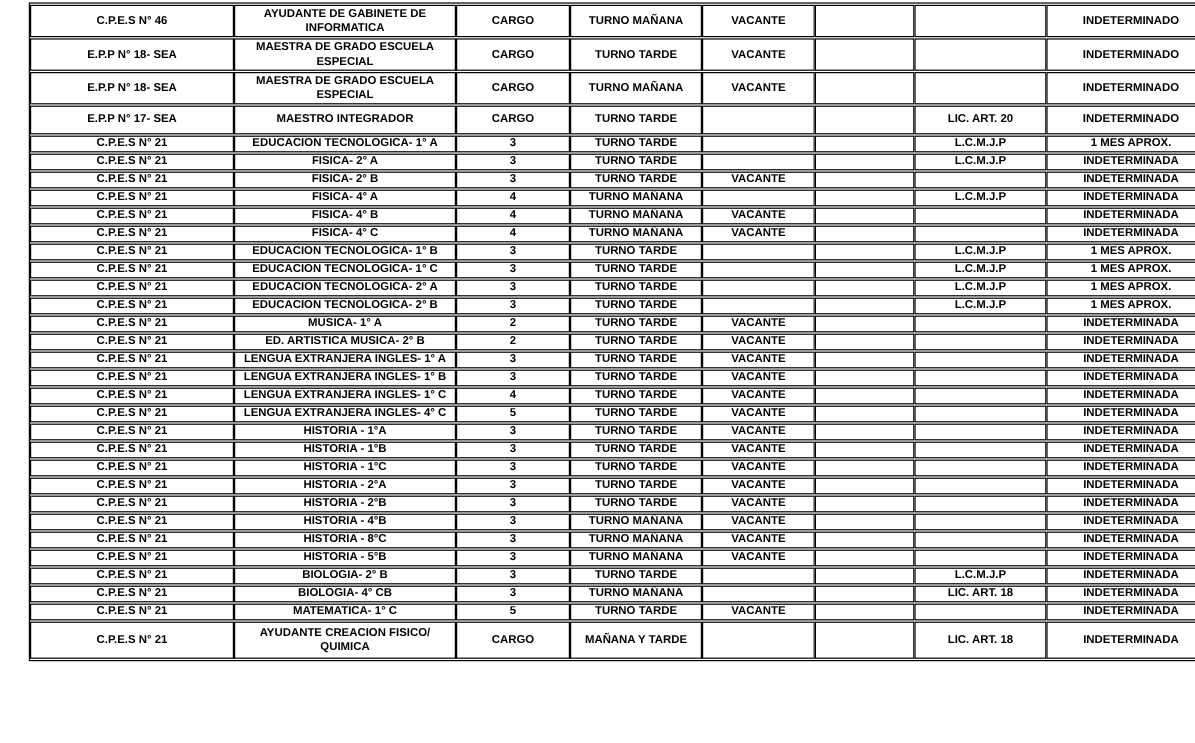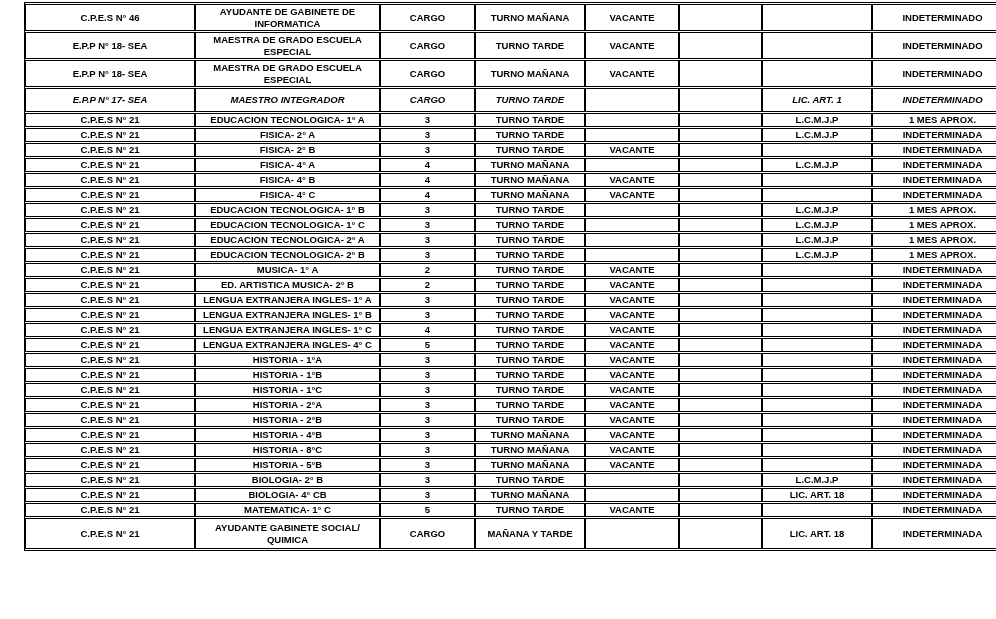--- a/index.html
+++ b/index.html
@@ -45,21 +45,21 @@
     font-weight: bold;
     font-size: 9.5px;
     line-height: 12px;
     color: #000000;
     white-space: nowrap;
     overflow: hidden;
     background: #ffffff;
   }
   tr.h12 td { height: 12px; }
   tr.h25 td { height: 25px; white-space: normal; }
-  tr.h22 td { height: 22px; white-space: normal; font-style: italic; }
+  tr.h22 td { height: 22px; white-space: normal; }
   tr.h30 td { height: 30px; white-space: normal; }
   tr.h29 td { height: 29px; white-space: normal; }
 </style>
 </head>
 <body>
 
 <div class="sheet">
   <table class="grid">
     <colgroup>
       <col class="c1">
@@ -102,21 +102,21 @@
           <td></td>
           <td>INDETERMINADO</td>
         </tr>
         <tr class="h22">
           <td>E.P.P N° 17- SEA</td>
           <td>MAESTRO INTEGRADOR</td>
           <td>CARGO</td>
           <td>TURNO TARDE</td>
           <td></td>
           <td></td>
-          <td>LIC. ART. 1</td>
+          <td>LIC. ART. 20</td>
           <td>INDETERMINADO</td>
         </tr>
         <tr class="h12">
           <td>C.P.E.S N° 21</td>
           <td>EDUCACION TECNOLOGICA- 1° A</td>
           <td>3</td>
           <td>TURNO TARDE</td>
           <td></td>
           <td></td>
           <td>L.C.M.J.P</td>
@@ -377,21 +377,21 @@
           <td>MATEMATICA- 1° C</td>
           <td>5</td>
           <td>TURNO TARDE</td>
           <td>VACANTE</td>
           <td></td>
           <td></td>
           <td>INDETERMINADA</td>
         </tr>
         <tr class="h29">
           <td>C.P.E.S N° 21</td>
-          <td>AYUDANTE GABINETE SOCIAL/ QUIMICA</td>
+          <td>AYUDANTE CREACION FISICO/ QUIMICA</td>
           <td>CARGO</td>
           <td>MAÑANA Y TARDE</td>
           <td></td>
           <td></td>
           <td>LIC. ART. 18</td>
           <td>INDETERMINADA</td>
         </tr>
       </tbody>
   </table>
 </div>

